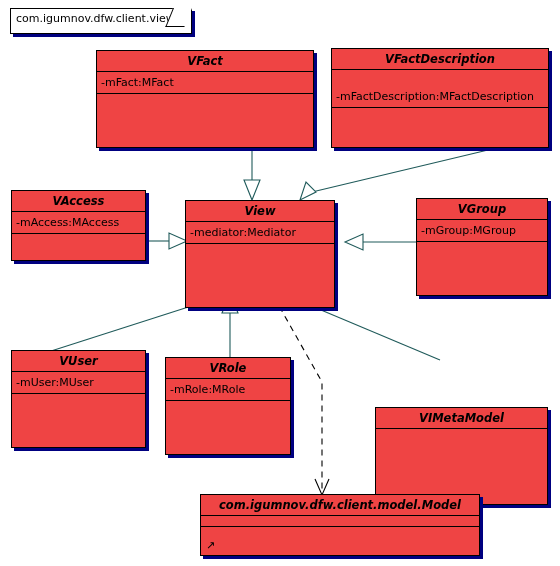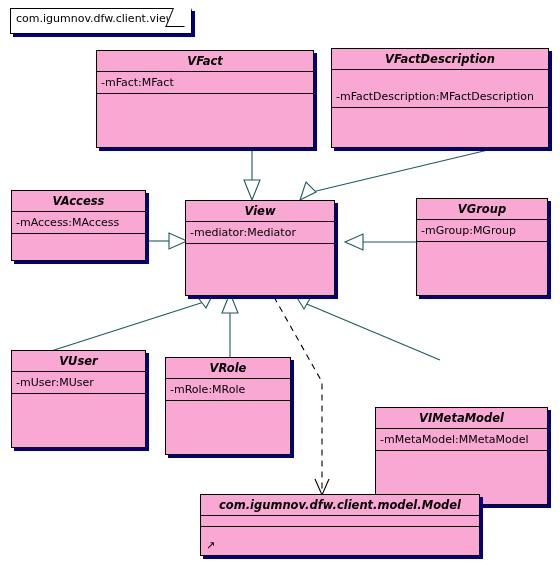--- a/index.html
+++ b/index.html
@@ -50,21 +50,21 @@
     background: #ffffff;
     border-left: 1px solid #000000;
     border-bottom: 1px solid #000000;
     transform: skewX(-22deg);
     transform-origin: top right;
   }
 
   
   .cls {
     position: absolute;
-    background: #f9a8d4;
+    background: #ef4444;
     border: 1px solid #000000;
     box-sizing: border-box;
     box-shadow: 3px 3px 0 0 #000080;
     display: flex;
     flex-direction: column;
   }
   .cls-name {
     font-weight: bold;
     font-style: italic;
     font-size: 11.5px;
@@ -173,21 +173,21 @@
   </div>
 
   <div class="cls" style="left:11px; top:190px; width:135px; height:71px;">
     <div class="cls-name">VAccess</div>
     <div class="cls-attrs">
       <div class="attr">-mAccess:MAccess</div>
     </div>
     <div class="cls-ops"></div>
   </div>
 
-  <div class="cls" style="left:185px; top:200px; width:150px; height:96px;">
+  <div class="cls" style="left:185px; top:200px; width:150px; height:108px;">
     <div class="cls-name">View</div>
     <div class="cls-attrs">
       <div class="attr">-mediator:Mediator</div>
     </div>
     <div class="cls-ops"></div>
   </div>
 
   <div class="cls" style="left:11px; top:350px; width:135px; height:98px;">
     <div class="cls-name">VUser</div>
     <div class="cls-attrs">
@@ -207,23 +207,20 @@
   <div class="cls" style="left:165px; top:357px; width:126px; height:98px;">
     <div class="cls-name">VRole</div>
     <div class="cls-attrs">
       <div class="attr">-mRole:MRole</div>
     </div>
     <div class="cls-ops"></div>
   </div>
 
   <div class="cls" style="left:375px; top:359px; width:173px; height:98px;margin-top:48px;">
     <div class="cls-name">VIMetaModel</div>
-    <div class="cls-attrs">
-      <div class="attr">-mMetaModel:MMetaModel</div>
-    </div>
     <div class="cls-ops"></div>
   </div>
 
   <div class="cls" style="left:200px; top:494px; width:280px; height:62px;">
     <div class="cls-name">com.igumnov.dfw.client.model.Model</div>
     <div class="cls-attrs thin"></div>
     <div class="cls-ops">
       <span class="op-marker">↗</span>
     </div>
   </div>

